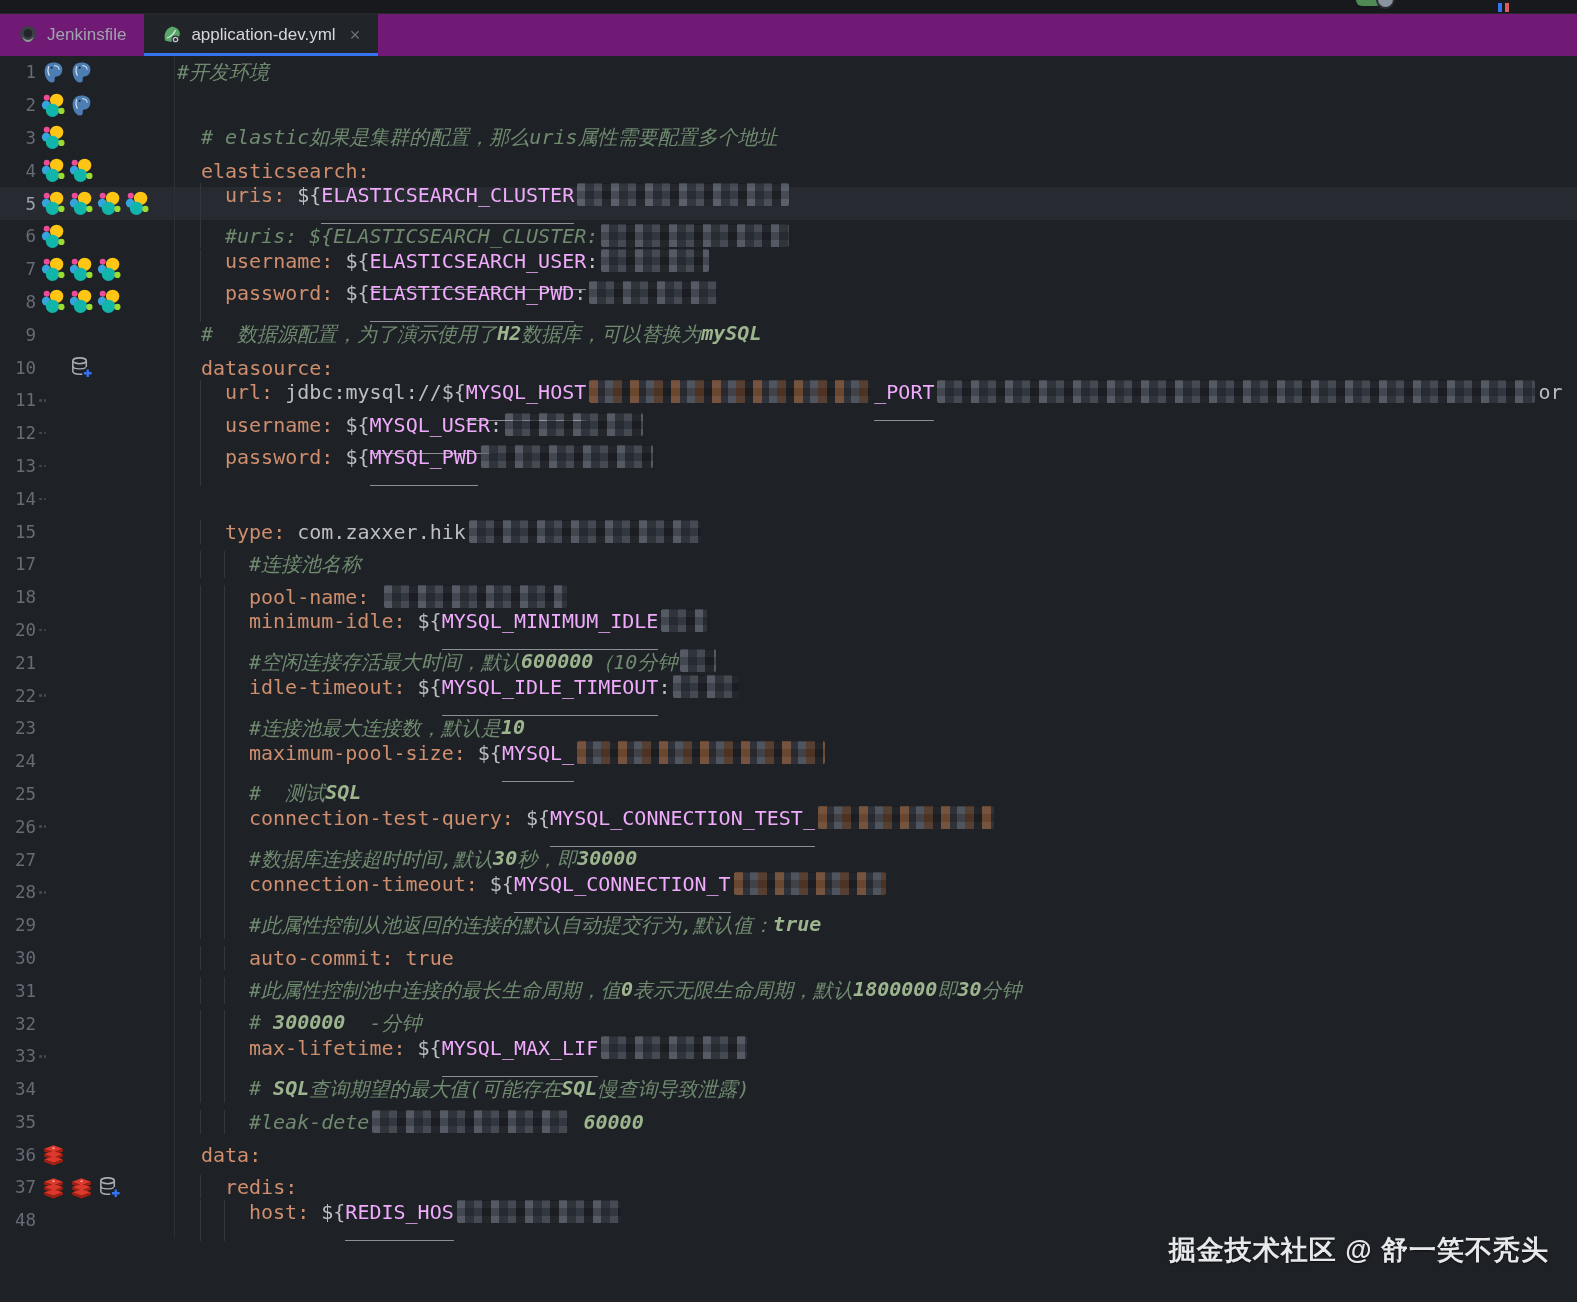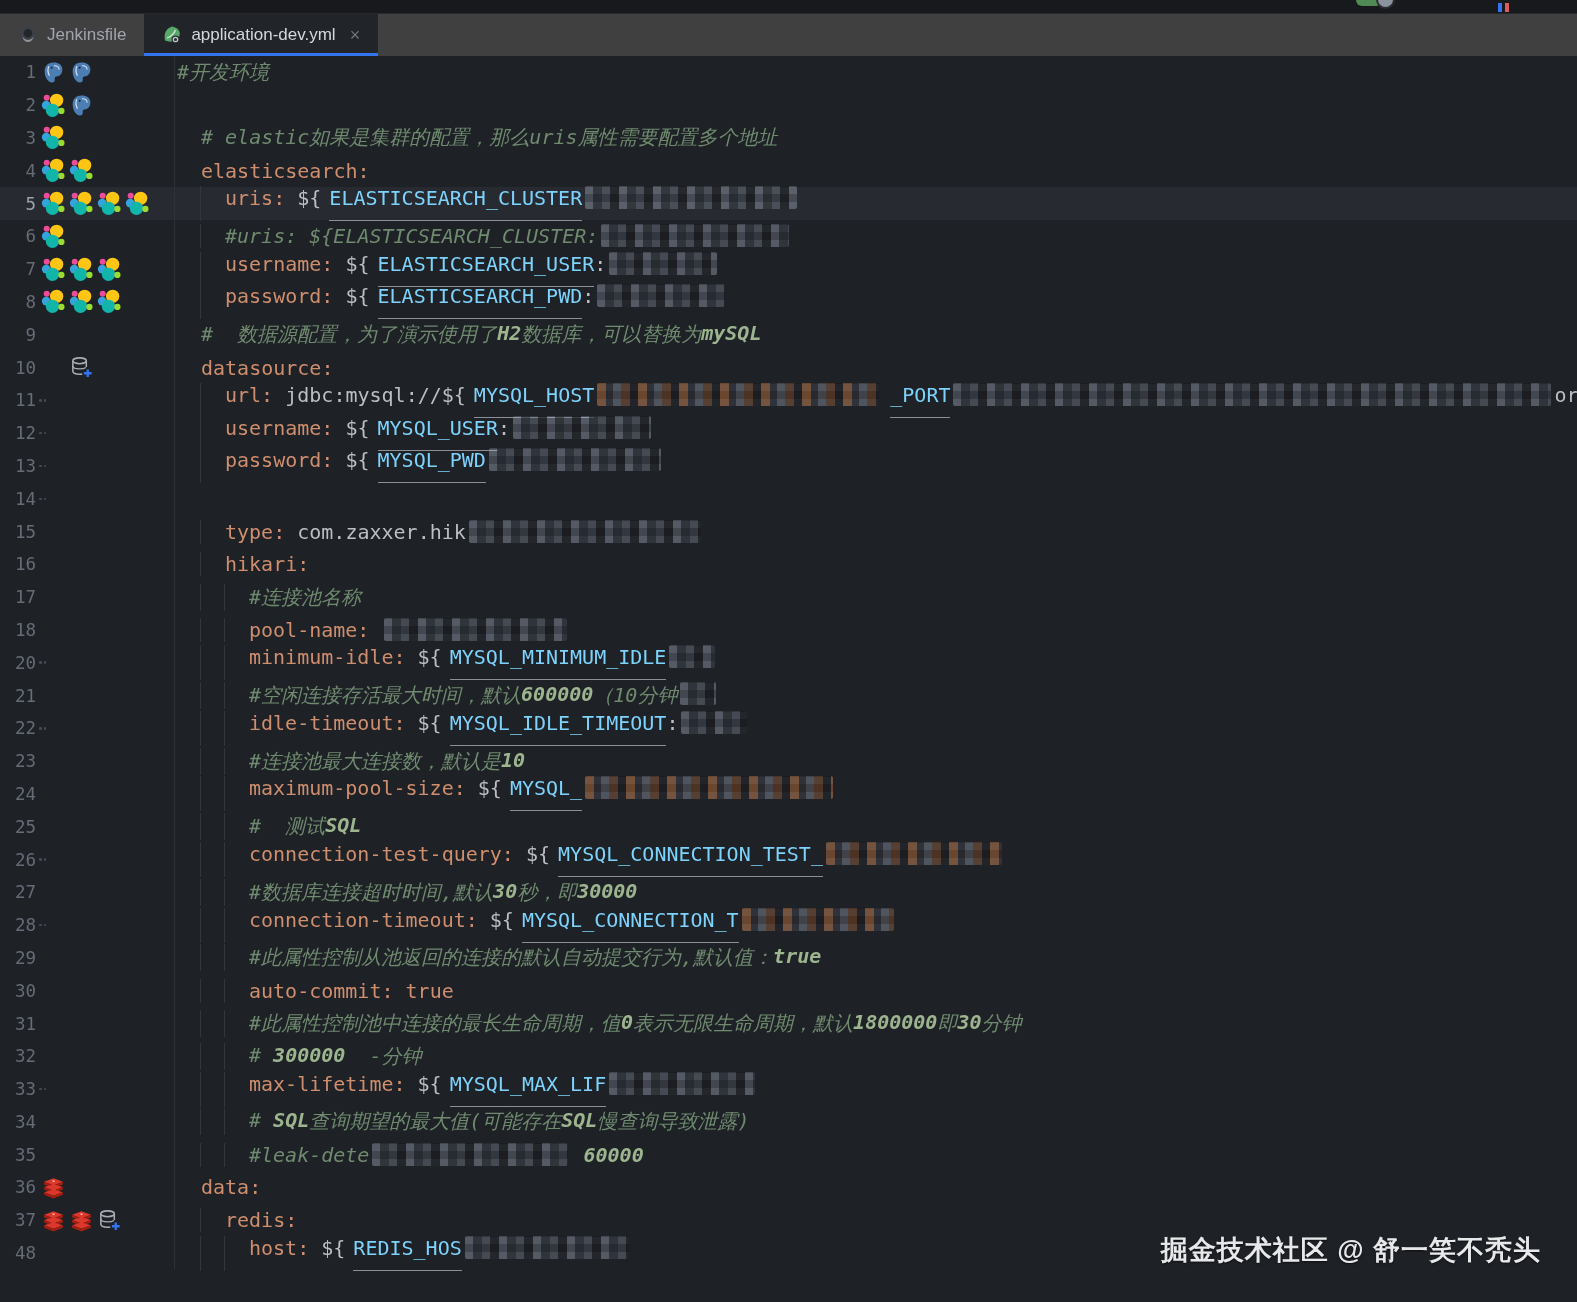--- a/index.html
+++ b/index.html
@@ -14,21 +14,21 @@
   }
   .mini-green{position:absolute;left:1356px;top:-16px;width:26px;height:22px;border-radius:6px;background:#4f8a55;}
   .mini-gear{position:absolute;left:1376px;top:-10px;width:15px;height:15px;border-radius:50%;background:#8b939e;border:2px solid #2a2d32;}
   .mini-bars{position:absolute;left:1498px;top:-3px;}
   .mini-bars i{display:inline-block;width:4px;height:9px;margin-right:3px;}
   .mini-bars .b1{background:#3574f0;}
   .mini-bars .b2{background:#db5c5c;}
   
   .tabbar{
     position:absolute;top:14px;left:0;width:1577px;height:42px;
-    background:#404040;display:flex;align-items:stretch;
+    background:#701a75;display:flex;align-items:stretch;
   }
   .tab{display:flex;align-items:center;padding:0 18px;position:relative;cursor:default;}
   .tab .tlabel{font-family:"Liberation Sans",sans-serif;font-size:17px;color:#9fa4ad;margin-left:9px;}
   .tab.active{background:#212429;justify-content:flex-end;}
   .tab.active .tlabel{color:#d5d7dc;}
   .tclose{color:#70747c;font-size:18px;margin-left:14px;font-family:"Liberation Sans",sans-serif;}
   .underline{position:absolute;left:0;right:0;bottom:0;height:3px;background:#3574f0;}
   .ticon{width:20px;height:20px;display:inline-flex;}
   .ticon svg{width:20px;height:20px;}
   
@@ -42,37 +42,37 @@
   .moddots i{width:2.5px;height:2.5px;border-radius:50%;background:#454b54;}
   .gicons{display:flex;align-items:center;margin-left:5px;}
   .gicon{width:25px;height:25px;margin-right:3px;display:inline-flex;}
   .gicon svg{width:25px;height:25px;}
   .code{flex:1;display:flex;white-space:pre;font-size:20px;padding-left:2px;overflow:hidden;}
   .code span{flex:0 0 auto;}
   .iguide{align-self:stretch;background-image:repeating-linear-gradient(90deg,transparent 0 23px,#32363d 23px 24px);}
   .ispace{width:24px;}
   .tk{color:#cf8e6d;}
   .tp{color:#bcbec4;}
-  .tv{color:#7dd3fc;border-bottom:1.5px solid #8c8f96;padding-bottom:10px;margin-left:8px;}
+  .tv{color:#f0abfc;border-bottom:1.5px solid #8c8f96;padding-bottom:16px;}
   .tc{color:#6f8a6f;font-style:italic;}
   .tcb{color:#9db58f;font-style:italic;font-weight:bold;}
   .mosaic{
     display:inline-block;height:23px;border-radius:2px;margin:0 3px;
     background-image:
       repeating-linear-gradient(90deg,rgba(150,160,178,.30) 0 8px,rgba(44,48,56,.65) 8px 17px,rgba(92,99,112,.35) 17px 25px,rgba(26,28,33,.7) 25px 34px),
       repeating-linear-gradient(0deg,rgba(180,188,200,.18) 0 7px,rgba(30,32,38,.45) 7px 15px);
   }
   .mosaic.warm{
     background-image:
       repeating-linear-gradient(90deg,rgba(196,118,66,.45) 0 9px,rgba(44,48,56,.65) 9px 16px,rgba(150,160,178,.28) 16px 24px,rgba(120,70,40,.5) 24px 33px,rgba(26,28,33,.7) 33px 41px),
       repeating-linear-gradient(0deg,rgba(180,188,200,.15) 0 7px,rgba(35,30,28,.5) 7px 15px);
   }
   
   .watermark{
-    position:absolute;right:36px;top:1232px;
+    position:absolute;right:28px;top:1232px;
     font-family:"Liberation Sans",sans-serif;font-size:27px;font-weight:700;
     color:#e7e8ea;letter-spacing:1px;text-shadow:0 1px 2px rgba(0,0,0,.6);
   }
 </style>
 </head>
 <body>
 
 <div class="topstrip">
   <div class="mini-green"></div>
   <div class="mini-gear"></div>
@@ -399,27 +399,20 @@
       </div>
       <div class="row">
         <div class="gutter">
           <span class="num">15</span>
           <span class="gicons"></span>
         </div>
         <div class="code"><span class="iguide" style="width: 24px;"></span><span class="ispace"></span><span class="tk">type: </span><span class="tp">com.zaxxer.hik</span><span class="mosaic" style="width: 232px;"></span></div>
       </div>
       <div class="row">
         <div class="gutter">
-          <span class="num">16</span>
-          <span class="gicons"></span>
-        </div>
-        <div class="code"><span class="iguide" style="width: 24px;"></span><span class="ispace"></span><span class="tk">hikari:</span></div>
-      </div>
-      <div class="row">
-        <div class="gutter">
           <span class="num">17</span>
           <span class="gicons"></span>
         </div>
         <div class="code"><span class="iguide" style="width: 48px;"></span><span class="ispace"></span><span class="tc">#连接池名称</span></div>
       </div>
       <div class="row">
         <div class="gutter">
           <span class="num">18</span>
           <span class="gicons"></span>
         </div>

